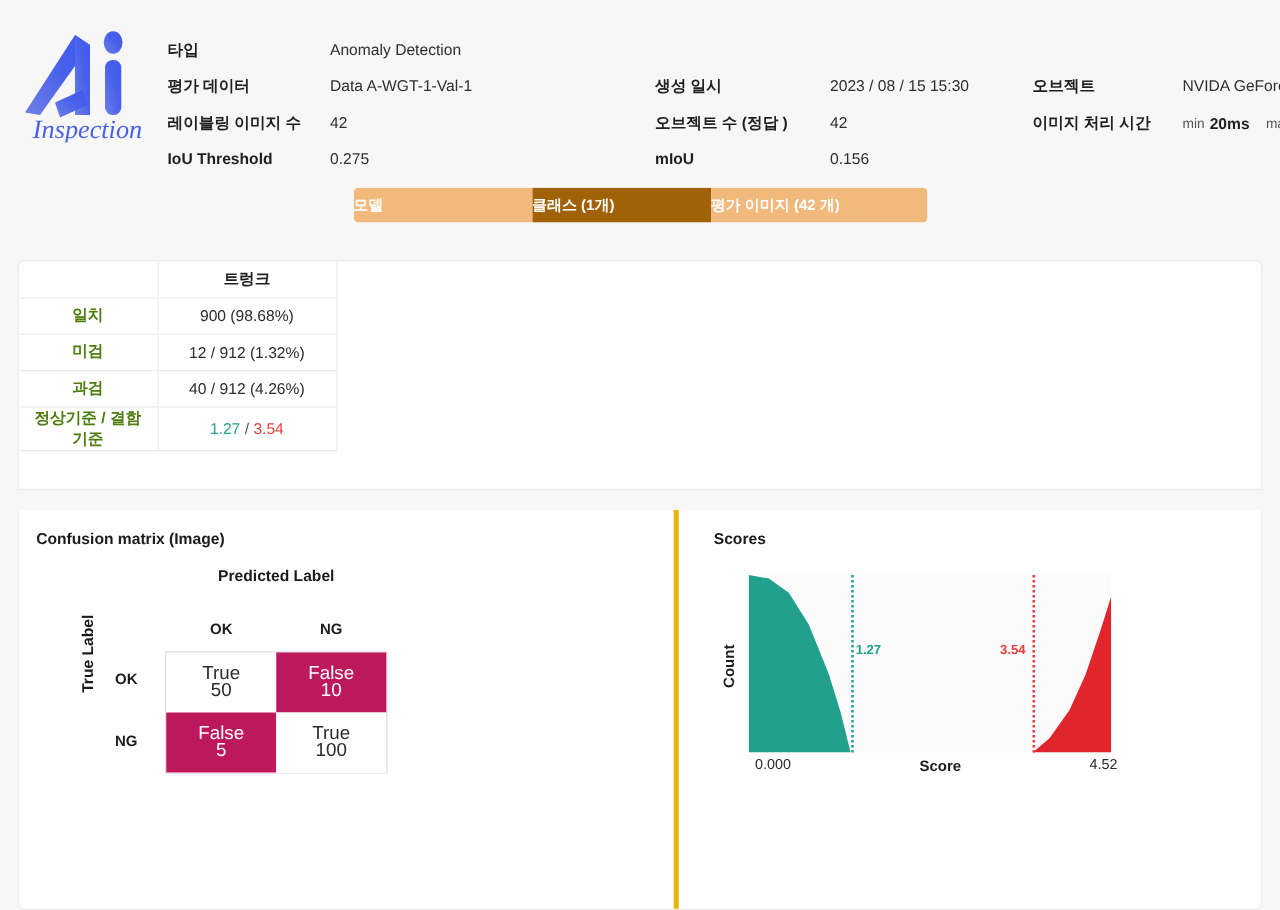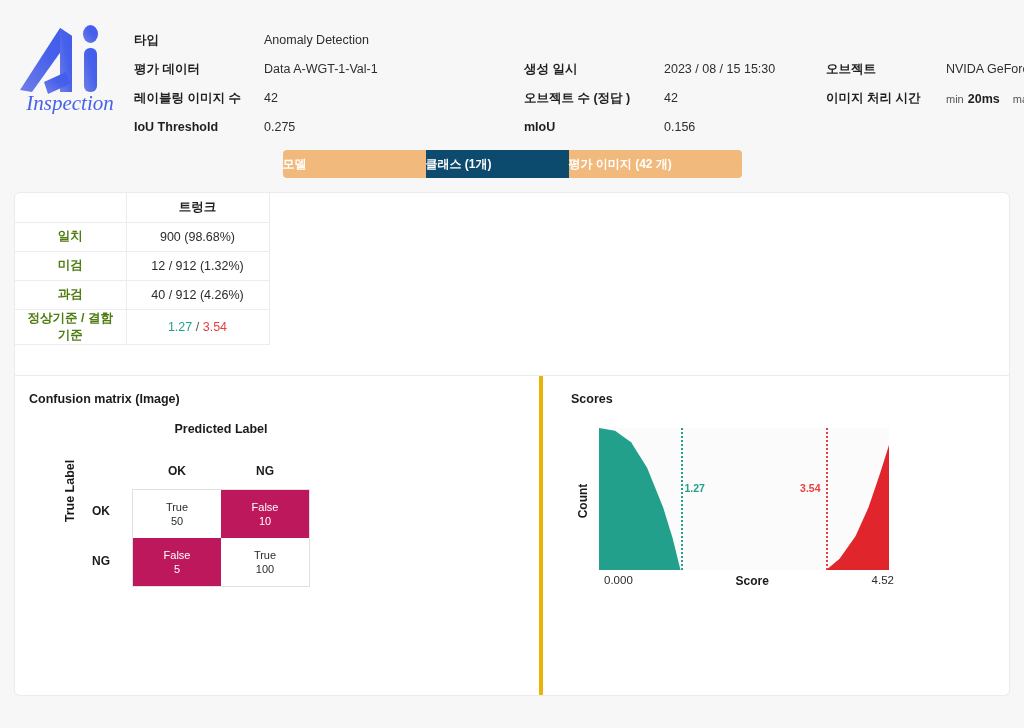--- a/index.html
+++ b/index.html
@@ -82,27 +82,27 @@
     color: #ffffff;
     font-size: 12px;
     font-weight: bold;
     background: #f2b97d;
     cursor: pointer;
     user-select: none;
   }
   .tab.t0 { width: 143px; }
   .tab.t1 { width: 143px; }
   .tab.t2 { width: 173px; }
-  .tab.active { background: #0c4a6e; }
+  .tab.active { background: #a16207; }
 
   
   .card {
     background: #ffffff;
     border: 1px solid #ebebeb;
-    margin: 0 14px;
+    margin: 16px 14px;
     width: 996px;
   }
   .card-top {
     border-radius: 6px 6px 0 0;
     height: 184px;
     position: relative;
   }
   .card-bottom {
     border-top: none;
     border-radius: 0 0 6px 6px;
@@ -203,21 +203,21 @@
     display: grid;
     grid-template-columns: 88px 88px;
     grid-template-rows: 48px 48px;
     box-shadow: 0 0 0 1px #e0e0e0;
   }
   .cm-cell {
     display: flex;
     flex-direction: column;
     align-items: center;
     justify-content: center;
-    font-size: 11px;
+    font-size: 15px;
     line-height: 14px;
   }
   .cm-cell.correct { background: #ffffff; color: #2b2b2b; }
   .cm-cell.wrong { background: #be185d; color: #ffffff; }
 
   
   .sc-area { position: relative; width: 360px; height: 210px; margin-top: 10px; }
   .sc-ylabel {
     position: absolute;
     left: -18px; top: 78px;

